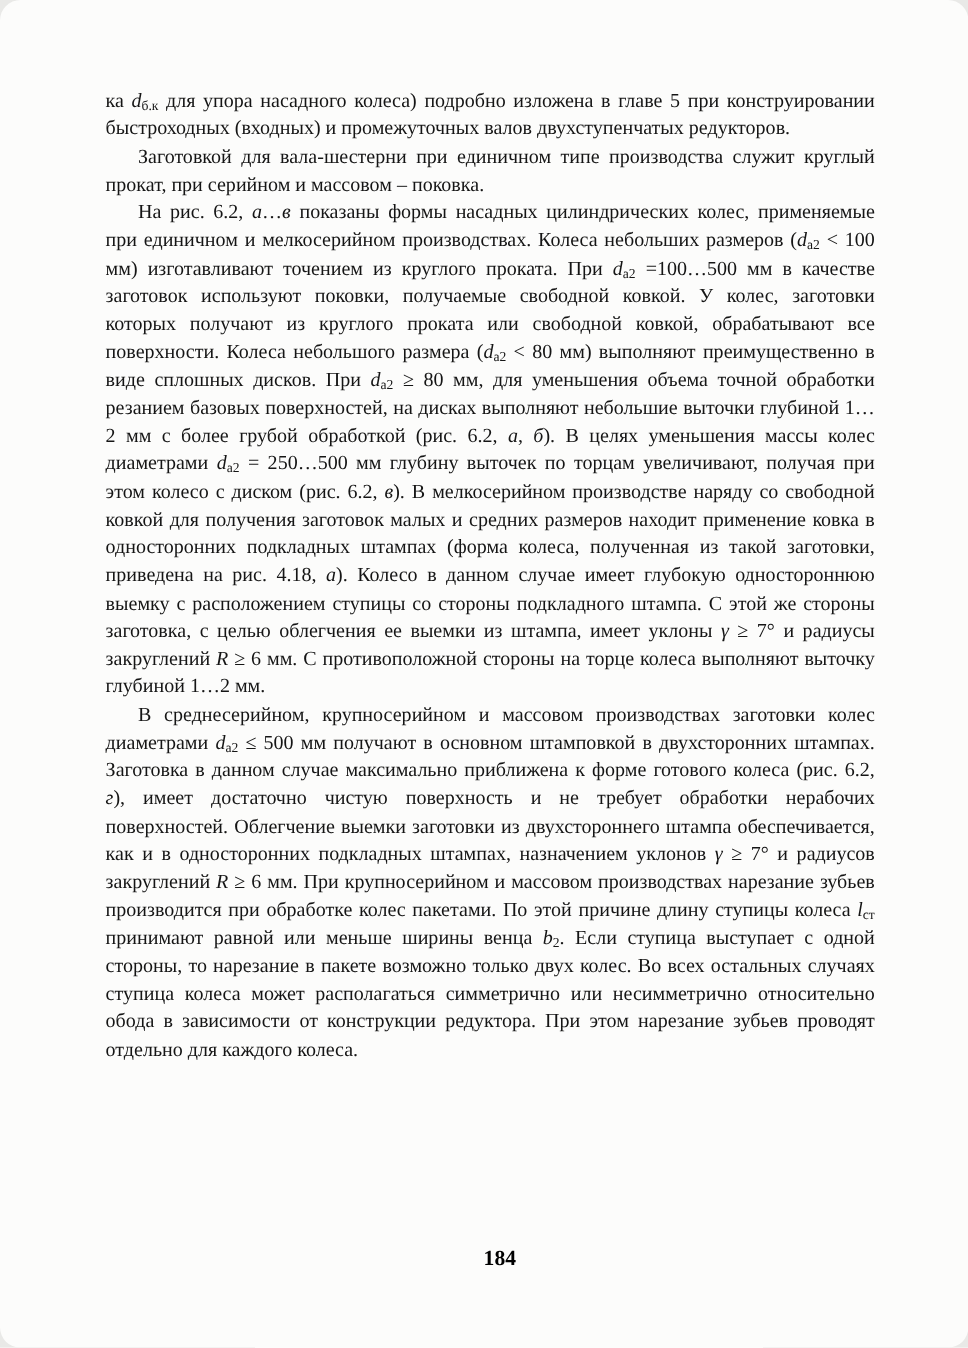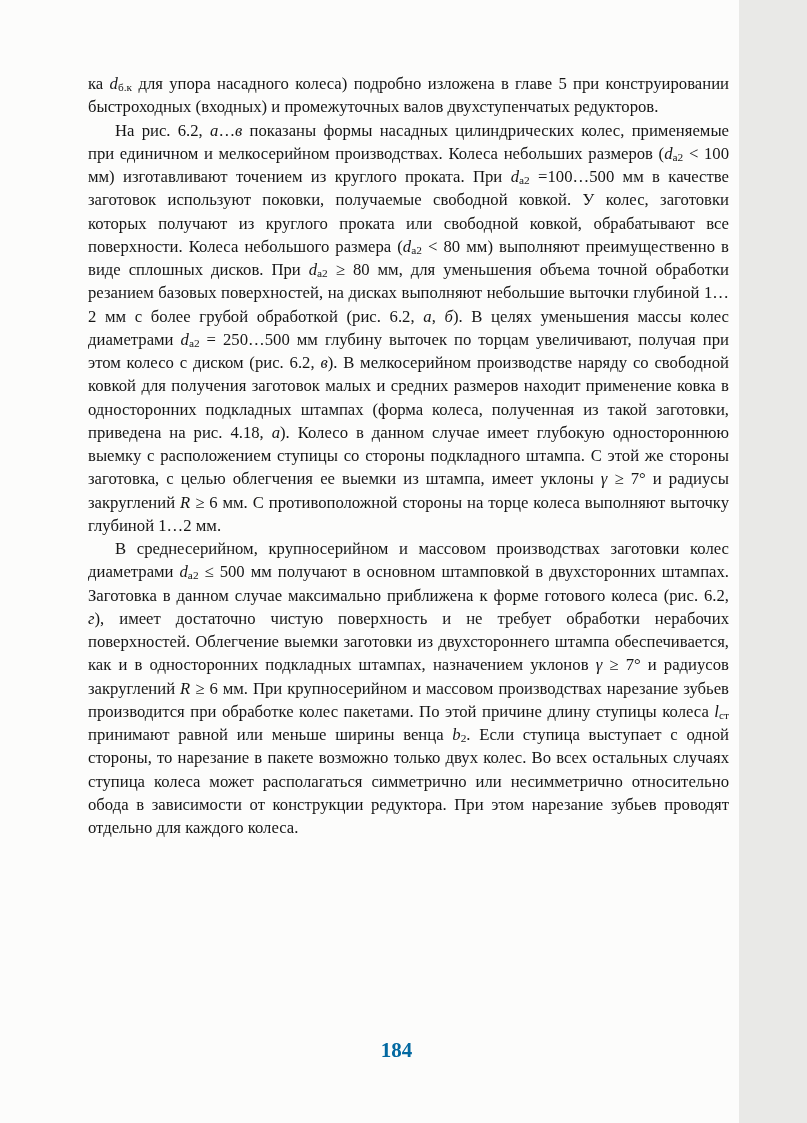--- a/index.html
+++ b/index.html
@@ -6,24 +6,25 @@
   body {
     width: 807px;
     height: 1123px;
     background: #e9e9e7;
     position: relative;
     font-family: "Liberation Serif", serif;
   }
   .page {
     position: absolute;
     left: 0; top: 0;
-    width: 739px;
+    width: 807px;
     height: 1123px;
     background: #fcfcfb;
     overflow: hidden;
+    border-radius: 17px;
   }
   .text-block {
     position: absolute;
     left: 88px;
     top: 72px;
     width: 641px;
     color: #151515;
     font-size: 16.7px;
     line-height: 23.25px;
     text-align: justify;
@@ -38,32 +39,33 @@
   .text-block i {
     font-family: "Liberation Serif", serif;
   }
   sub {
     font-size: 0.68em;
     line-height: 0;
     vertical-align: -0.22em;
   }
   .page-number {
     position: absolute;
-    left: 76px;
+    left: 96px;
     top: 1038px;
     width: 641px;
     text-align: center;
     font-weight: bold;
-    font-size: 21px;
-    color: #0369a1;
+    font-size: 18px;
+    color: #000000;
   }
 </style>
 </head>
 <body>
 
 <div class="page">
   <div class="text-block">
     <p>ка <i>d</i><sub>б.к</sub> для упора насадного колеса) подробно изложена в главе 5 при конструировании быстроходных (входных) и промежуточных валов двухступенчатых редукторов.</p>
+    <p class="indent">Заготовкой для вала-шестерни при единичном типе производства служит круглый прокат, при серийном и массовом – поковка.</p>
     <p class="indent">На рис. 6.2, <i>а</i>…<i>в</i> показаны формы насадных цилиндрических колес, применяемые при единичном и мелкосерийном производствах. Колеса небольших размеров (<i>d</i><sub>а2</sub> &lt; 100 мм) изготавливают точением из круглого проката. При <i>d</i><sub>а2</sub> =100…500 мм в качестве заготовок используют поковки, получаемые свободной ковкой. У колес, заготовки которых получают из круглого проката или свободной ковкой, обрабатывают все поверхности. Колеса небольшого размера (<i>d</i><sub>а2</sub> &lt; 80 мм) выполняют преимущественно в виде сплошных дисков. При <i>d</i><sub>а2</sub> ≥ 80 мм, для уменьшения объема точной обработки резанием базовых поверхностей, на дисках выполняют небольшие выточки глубиной 1…2 мм с более грубой обработкой (рис. 6.2, <i>а</i>, <i>б</i>). В целях уменьшения массы колес диаметрами <i>d</i><sub>а2</sub> = 250…500 мм глубину выточек по торцам увеличивают, получая при этом колесо с диском (рис. 6.2, <i>в</i>). В мелкосерийном производстве наряду со свободной ковкой для получения заготовок малых и средних размеров находит применение ковка в односторонних подкладных штампах (форма колеса, полученная из такой заготовки, приведена на рис. 4.18, <i>а</i>). Колесо в данном случае имеет глубокую одностороннюю выемку с расположением ступицы со стороны подкладного штампа. С этой же стороны заготовка, с целью облегчения ее выемки из штампа, имеет уклоны <i>γ</i> ≥ 7° и радиусы закруглений <i>R</i> ≥ 6 мм. С противоположной стороны на торце колеса выполняют выточку глубиной 1…2 мм.</p>
     <p class="indent">В среднесерийном, крупносерийном и массовом производствах заготовки колес диаметрами <i>d</i><sub>а2</sub> ≤ 500 мм получают в основном штамповкой в двухсторонних штампах. Заготовка в данном случае максимально приближена к форме готового колеса (рис. 6.2, <i>г</i>), имеет достаточно чистую поверхность и не требует обработки нерабочих поверхностей. Облегчение выемки заготовки из двухстороннего штампа обеспечивается, как и в односторонних подкладных штампах, назначением уклонов <i>γ</i> ≥ 7° и радиусов закруглений <i>R</i> ≥ 6 мм. При крупносерийном и массовом производствах нарезание зубьев производится при обработке колес пакетами. По этой причине длину ступицы колеса <i>l</i><sub>ст</sub> принимают равной или меньше ширины венца <i>b</i><sub>2</sub>. Если ступица выступает с одной стороны, то нарезание в пакете возможно только двух колес. Во всех остальных случаях ступица колеса может располагаться симметрично или несимметрично относительно обода в зависимости от конструкции редуктора. При этом нарезание зубьев проводят отдельно для каждого колеса.</p>
   </div>
   <div class="page-number">184</div>
 </div>
 
 </body></html>

